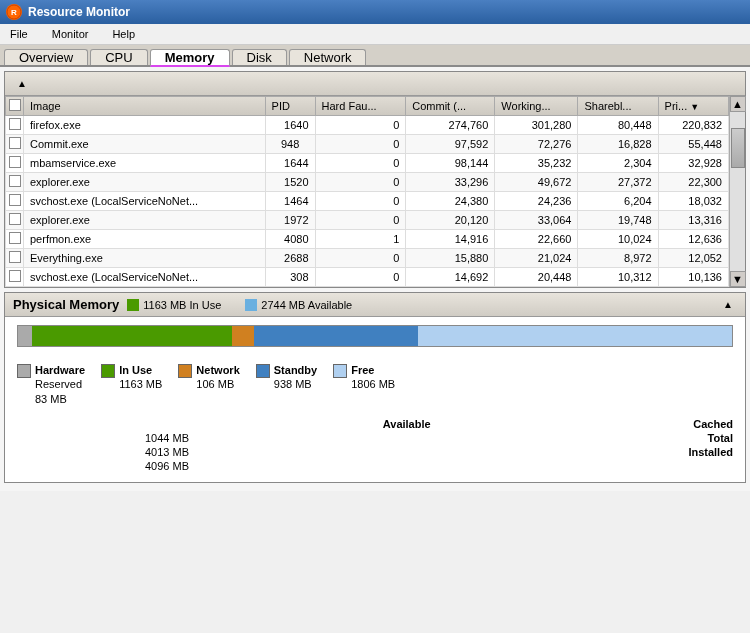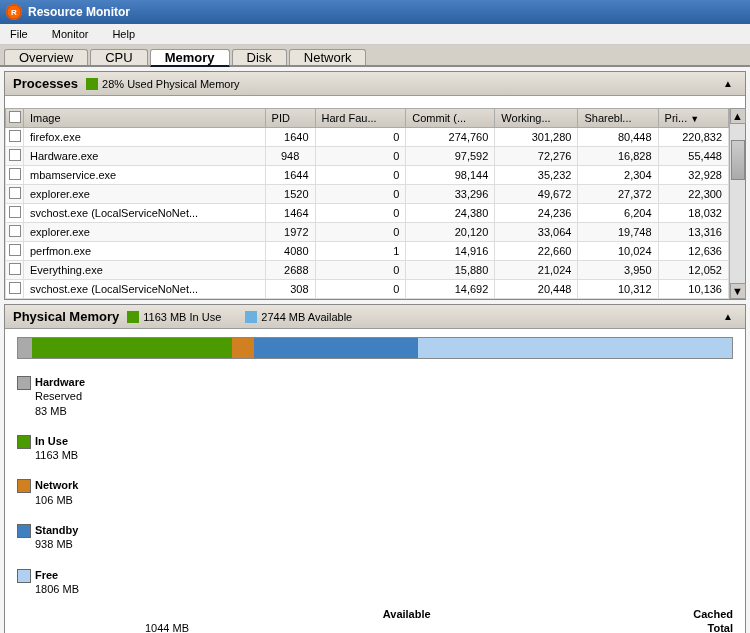--- a/index.html
+++ b/index.html
@@ -56,21 +56,21 @@
       border: 1px solid #999;
       border-bottom: none;
       background: #e8e4dc;
       cursor: pointer;
       font-size: 13px;
       border-radius: 3px 3px 0 0;
       text-align: right;
     }
     .tab.active {
       background: #ffffff;
-      border-bottom: 2px solid #0f172a;
+      border-bottom: 2px solid #d946ef;
       font-weight: bold;
       margin-bottom: -2px;
       z-index: 1;
       position: relative;
     }
 
     
     .main-content {
       background: #f5f5f5;
       padding: 4px;
@@ -172,21 +172,20 @@
     .memory-bar-segment {
       height: 100%;
     }
 
     .memory-legend {
       display: flex;
       flex-wrap: wrap;
       gap: 16px;
       padding: 8px 12px;
       align-items: flex-start;
-      flex-direction: column;
     }
     .legend-item {
       display: flex;
       align-items: flex-start;
       gap: 4px;
     }
     .legend-color {
       width: 14px;
       height: 14px;
       border: 1px solid #666;
@@ -220,21 +219,20 @@
     .scrollbar-thumb {
       width: 14px;
       height: 40px;
       background: linear-gradient(to bottom, #ccc, #aaa);
       border: 1px solid #888;
       margin: 16px auto 0;
     }
 
     .table-wrapper {
       display: flex;
-      margin-top: 12px;
     }
     .table-scroll {
       flex: 1;
       overflow: hidden;
     }
   </style>
 </head>
 <body>
 
 <div class="title-bar">
@@ -258,31 +256,20 @@
   <div class="tab">CPU</div>
   <div class="tab active">Memory</div>
   <div class="tab">Disk</div>
   <div class="tab">Network</div>
 </div>
 
 <div class="main-content">
 
   <div class="section">
     <div class="section-header">
-      <div class="section-header-left">
-        <span class="section-title">Processes</span>
-        <span class="section-status">
-          <span class="status-dot">
-            <svg width="12" height="12">
-                <rect width="12" height="12" fill="#4a9a00"></rect>
-              </svg>
-          </span>
-          <span>28% Used Physical Memory</span>
-        </span>
-      </div>
       <span class="collapse-arrow">▲</span>
     </div>
     <div class="table-wrapper">
       <div class="table-scroll">
         <table class="process-table">
           <thead>
             <tr>
               <th><span class="cb"></span></th>
               <th>Image</th>
               <th>PID</th>
@@ -299,21 +286,21 @@
     <td>firefox.exe</td>
     <td style="text-align:right">1640</td>
     <td>0</td>
     <td>274,760</td>
     <td>301,280</td>
     <td>80,448</td>
     <td>220,832</td>
   </tr>
               <tr>
     <td><span class="cb"></span></td>
-    <td>Hardware.exe</td>
+    <td>Commit.exe</td>
     <td style="text-align:center">948</td>
     <td>0</td>
     <td>97,592</td>
     <td>72,276</td>
     <td>16,828</td>
     <td>55,448</td>
   </tr>
               <tr>
     <td><span class="cb"></span></td>
     <td>mbamservice.exe</td>
@@ -364,21 +351,21 @@
     <td>10,024</td>
     <td>12,636</td>
   </tr>
               <tr>
     <td><span class="cb"></span></td>
     <td>Everything.exe</td>
     <td style="text-align:right">2688</td>
     <td>0</td>
     <td>15,880</td>
     <td>21,024</td>
-    <td>3,950</td>
+    <td>8,972</td>
     <td>12,052</td>
   </tr>
               <tr>
     <td><span class="cb"></span></td>
     <td>svchost.exe (LocalServiceNoNet...</td>
     <td style="text-align:right">308</td>
     <td>0</td>
     <td>14,692</td>
     <td>20,448</td>
     <td>10,312</td>

